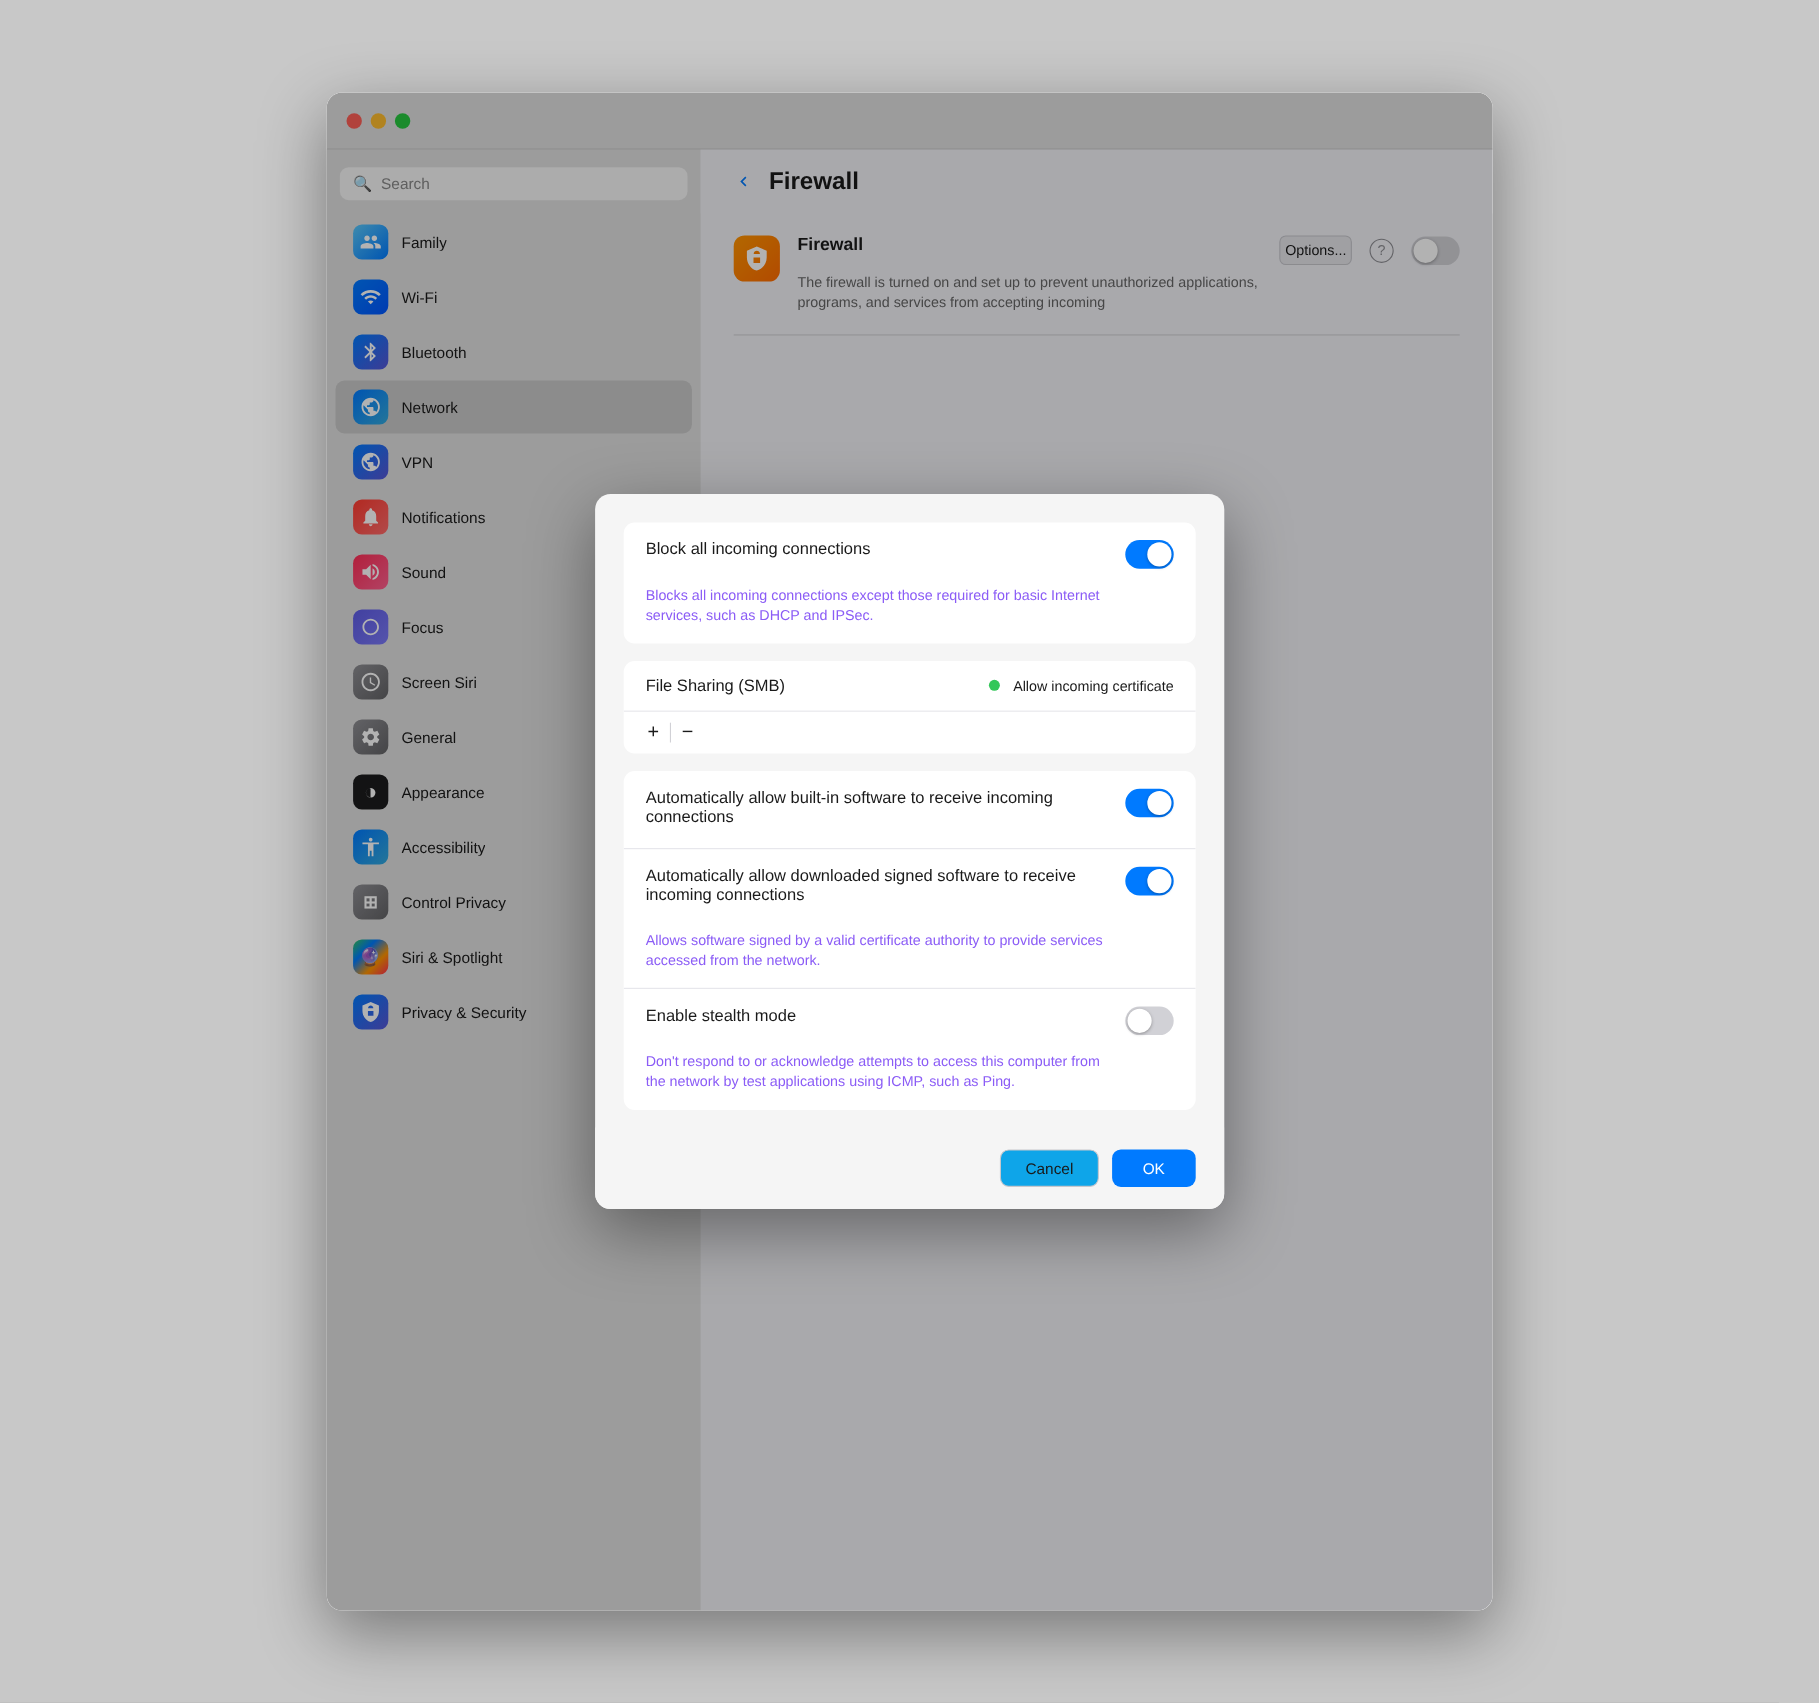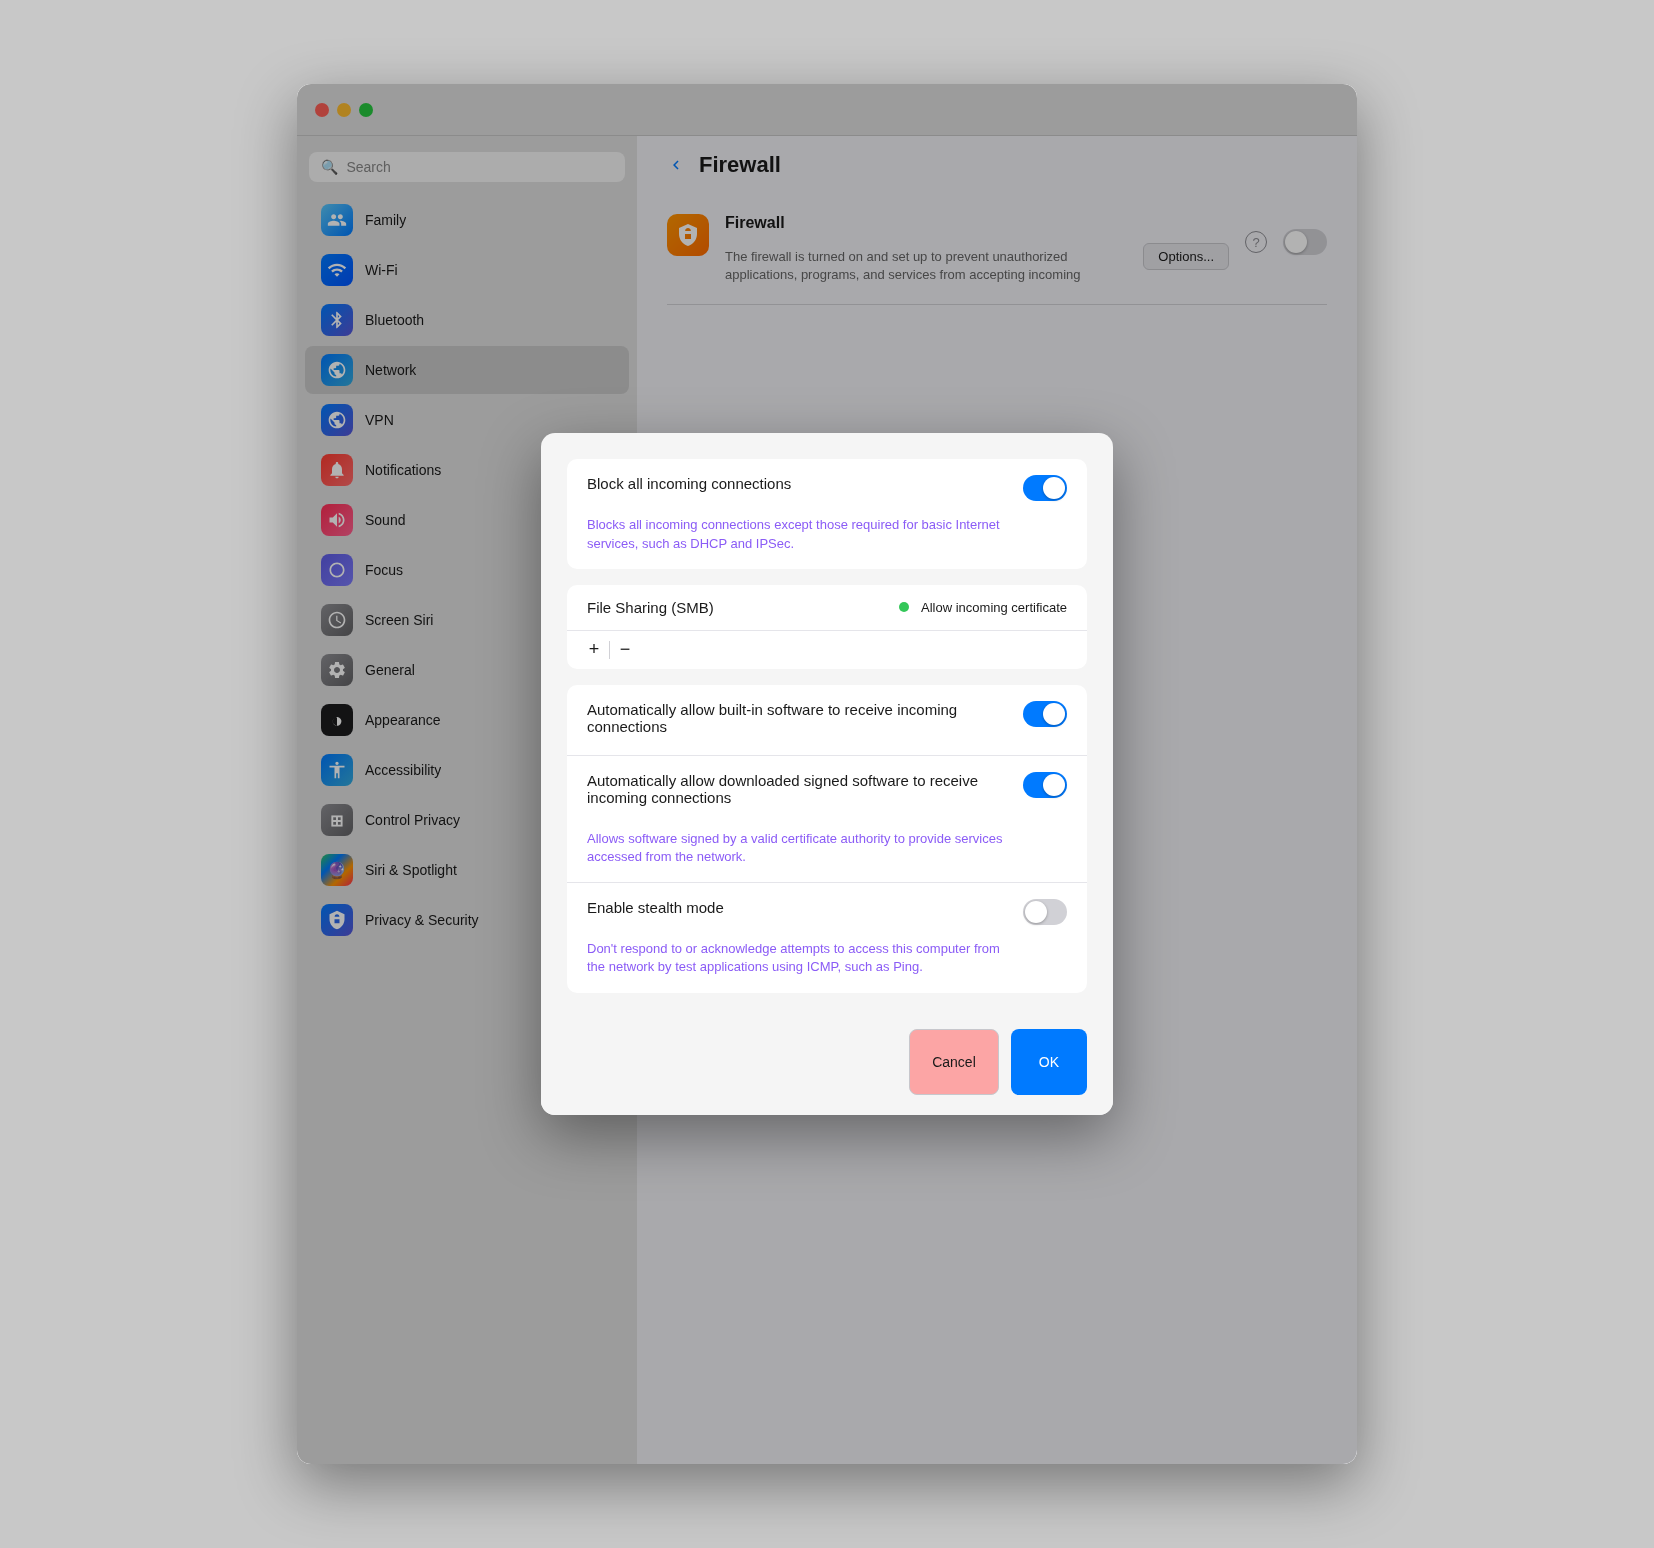--- a/index.html
+++ b/index.html
@@ -217,25 +217,24 @@
       display: flex;
       align-items: center;
       gap: 16px;
       flex-shrink: 0;
     }
 
     .options-btn {
       background: #e5e5ea;
       border: 1px solid #c7c7cc;
       border-radius: 6px;
-      padding: 5px 14px;
+      padding: 5px 4px;
       font-size: 13px;
       cursor: pointer;
       color: #1a1a1a;
-      margin-top: 29px;
     }
 
     .help-btn {
       width: 22px;
       height: 22px;
       border-radius: 50%;
       border: 1.5px solid #8e8e93;
       display: flex;
       align-items: center;
       justify-content: center;
@@ -396,24 +395,24 @@
 
     .modal-footer {
       padding: 20px 26px;
       display: flex;
       justify-content: flex-end;
       gap: 12px;
       background: #f5f5f5;
     }
 
     .btn-cancel {
-      background: #fca5a5;
+      background: #0ea5e9;
       border: 1px solid #c7c7cc;
       border-radius: 8px;
-      padding: 24px 22px;
+      padding: 8px 22px;
       font-size: 14px;
       cursor: pointer;
       color: #1a1a1a;
     }
 
     .btn-ok {
       background: #007aff;
       border: none;
       border-radius: 8px;
       padding: 8px 28px;

